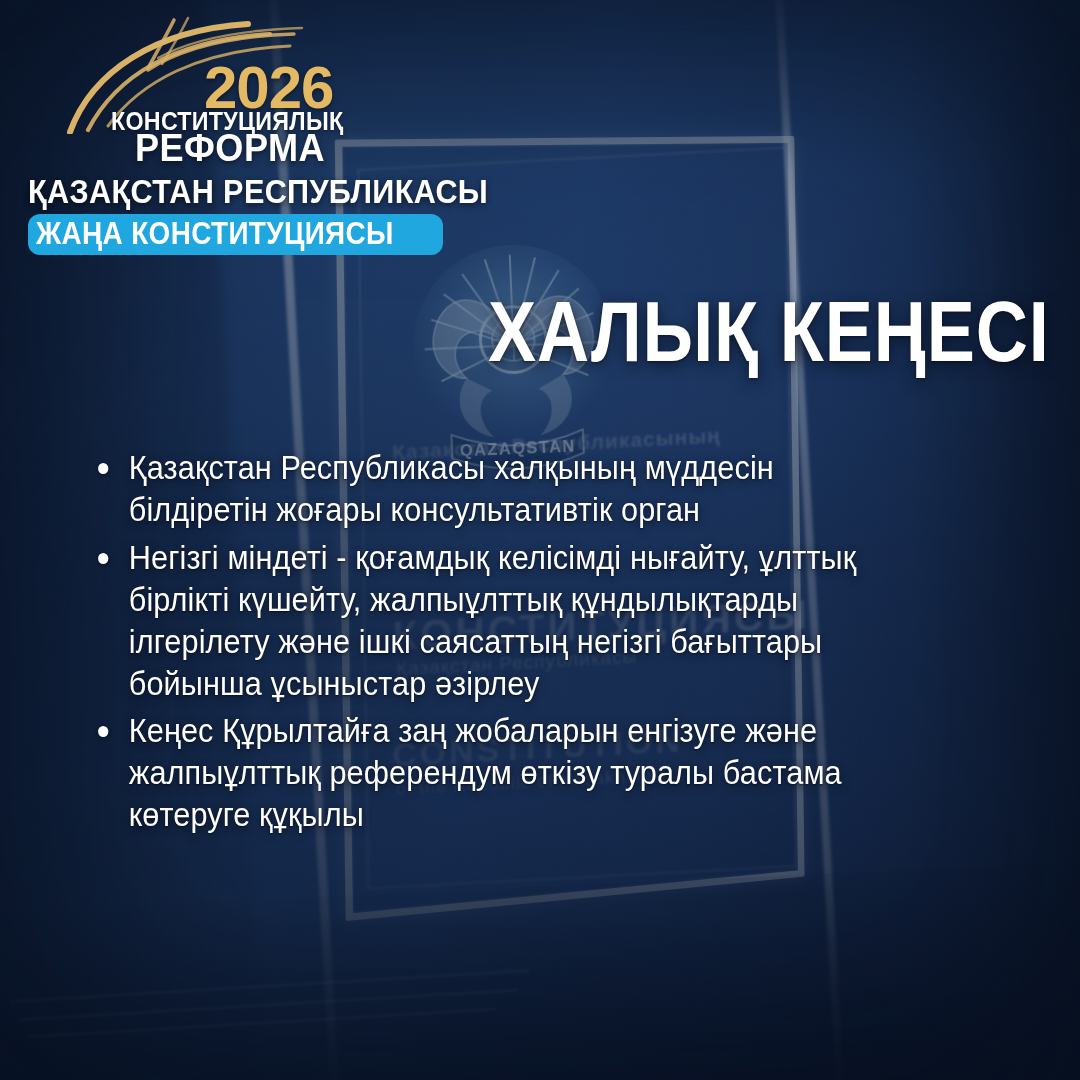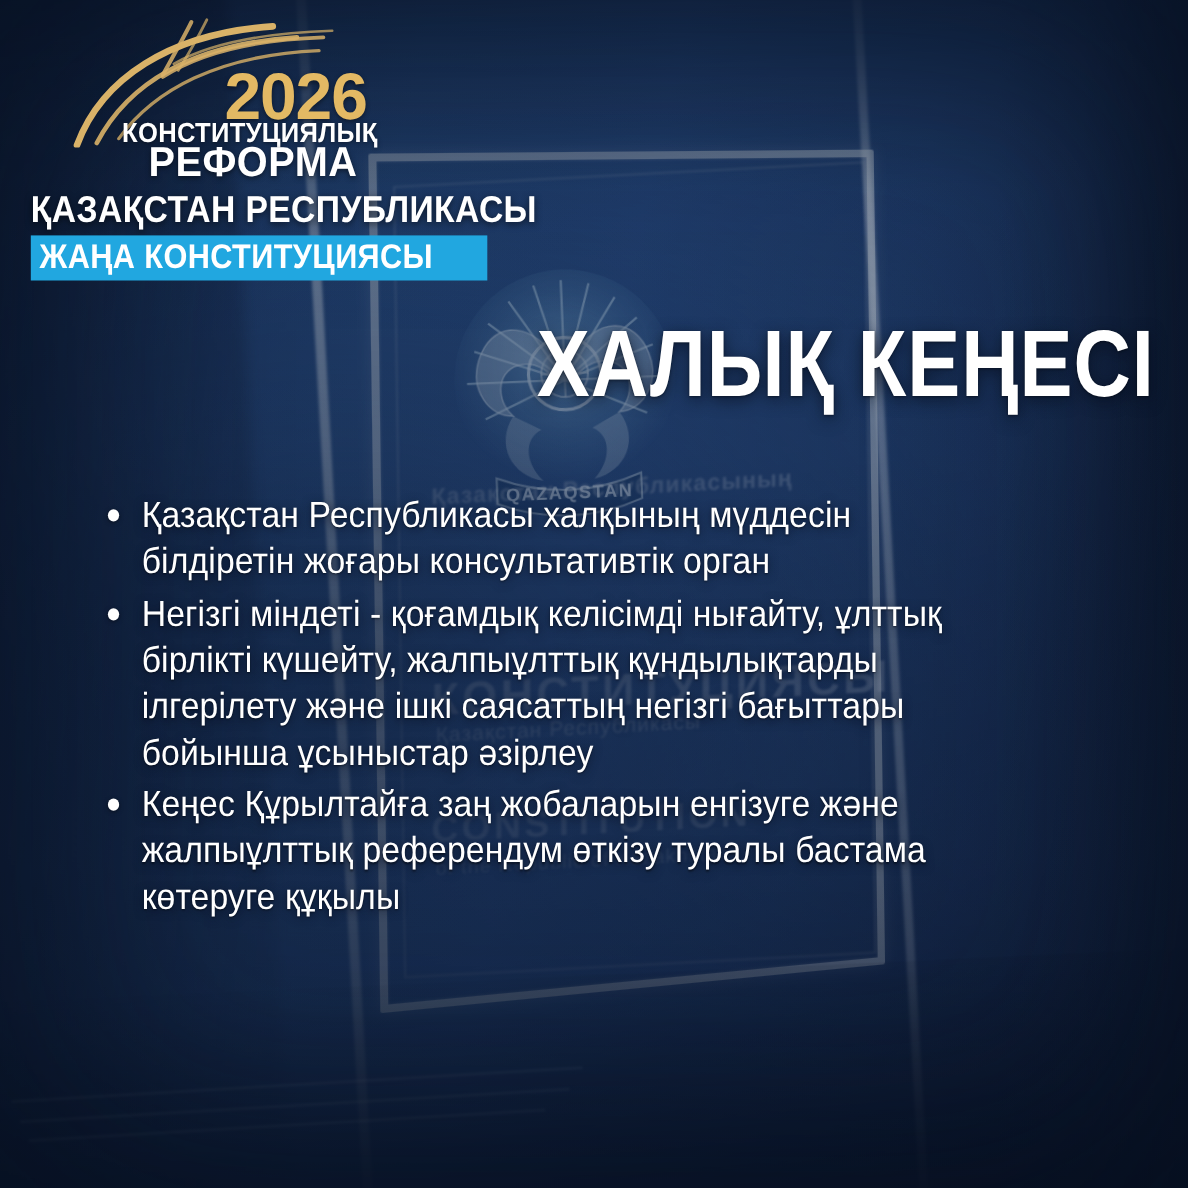--- a/index.html
+++ b/index.html
@@ -187,20 +187,21 @@
     letter-spacing:.4px;
     transform:scaleX(.90);transform-origin:left center;
     text-shadow:0 2px 7px rgba(0,0,0,.6);
     white-space:nowrap;
   }
   .hdr2-wrap{
     position:absolute;left:28px;top:214px;
     background:#21a7e0;
     padding:4px 10px 6px 8px;
     display:inline-block;
+    border-radius:12px;
   }
   .hdr2{
     font-size:31px;font-weight:700;color:#ffffff;letter-spacing:.4px;
     transform:scaleX(.90);transform-origin:left center;display:block;
     white-space:nowrap;line-height:1;
   }
 
   
   .title{
     position:absolute;right:30px;top:288px;

